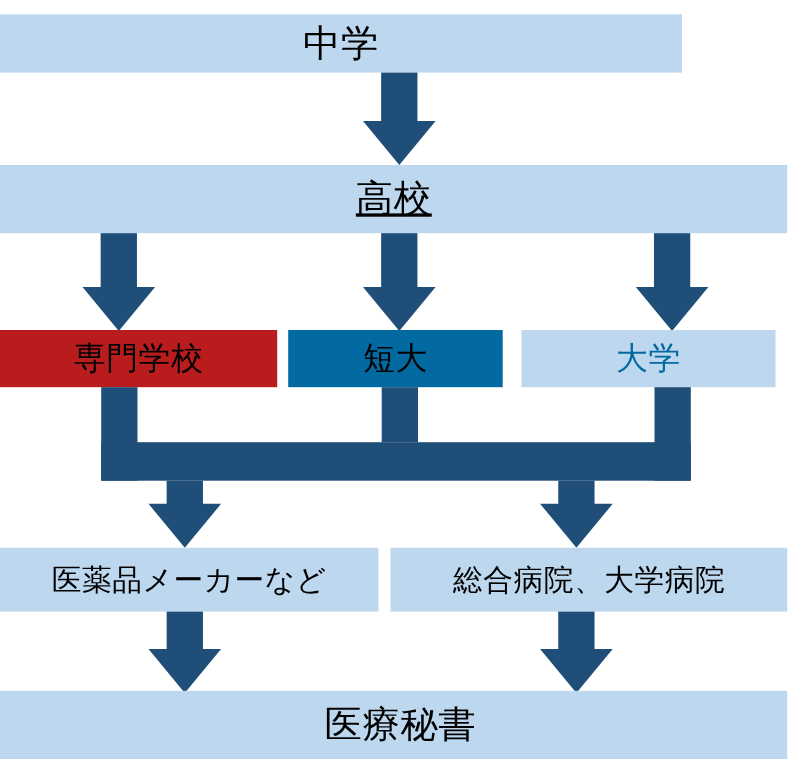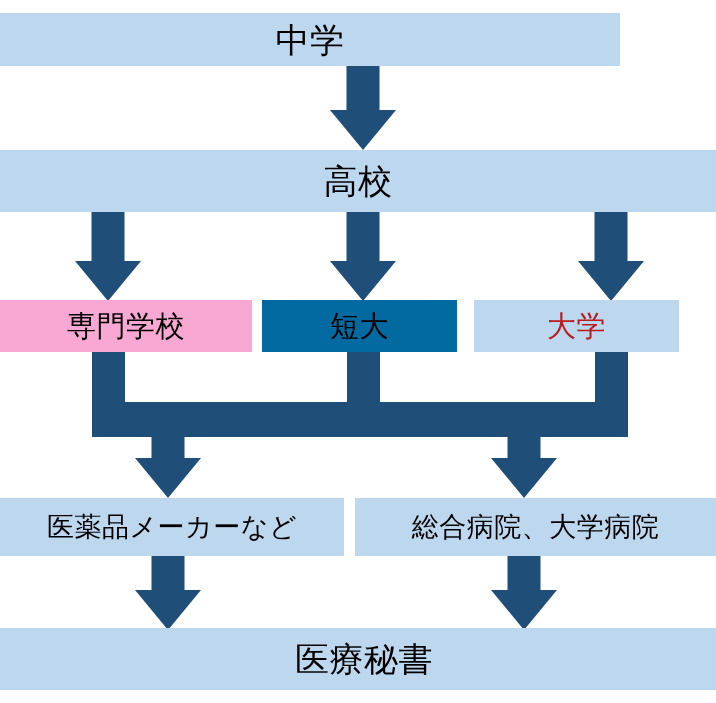--- a/index.html
+++ b/index.html
@@ -71,48 +71,48 @@
 
   <div class="node node-lg" style="left: 0px; top: 13px; width: 620px; height: 53px; background: rgb(189, 215, 238); color: rgb(0, 0, 0);">
     <span>中学</span>
   </div>
 
   <div class="arrow" style="left:330px; top:66px; width:66px; height:84px;">
     <div class="stem" style="width: 33px; height: 46px; background: rgb(31, 78, 121);"></div>
     <div class="head" style="border-top-color: rgb(31, 78, 121);"></div>
   </div>
 
-  <div class="node node-lg" style="left: 0px; top: 150px; width: 716px; height: 62px; background: rgb(189, 215, 238); color: rgb(0, 0, 0);">
+  <div class="node node-lg" style="left: 0px; top: 150px; width: 716px; height: 62px; background: rgb(189, 215, 238); color: rgb(0, 0, 0); text-decoration: underline;">
     <span>高校</span>
   </div>
 
   <div class="arrow" style="left:75px; top:212px; width:66px; height:89px;">
     <div class="stem" style="width: 33px; height: 51px; background: rgb(31, 78, 121);"></div>
     <div class="head" style="border-top-color: rgb(31, 78, 121);"></div>
   </div>
 
   <div class="arrow" style="left:330px; top:212px; width:66px; height:89px;">
     <div class="stem" style="width: 33px; height: 51px; background: rgb(31, 78, 121);"></div>
     <div class="head" style="border-top-color: rgb(31, 78, 121);"></div>
   </div>
 
   <div class="arrow" style="left:578px; top:212px; width:66px; height:89px;">
     <div class="stem" style="width: 33px; height: 51px; background: rgb(31, 78, 121);"></div>
     <div class="head" style="border-top-color: rgb(31, 78, 121);"></div>
   </div>
 
-  <div class="node node-md" style="left: 0px; top: 300px; width: 252px; height: 52px; background: #f9a8d4; color: rgb(0, 0, 0);">
+  <div class="node node-md" style="left: 0px; top: 300px; width: 252px; height: 52px; background: #b91c1c; color: rgb(0, 0, 0);">
     <span>専門学校</span>
   </div>
 
   <div class="node node-md" style="left: 262px; top: 300px; width: 195px; height: 52px; background: #0369a1; color: rgb(0, 0, 0);">
     <span>短大</span>
   </div>
 
-  <div class="node node-md" style="left: 474px; top: 300px; width: 205px; height: 52px; background: rgb(189, 215, 238); color: #b91c1c; font-family: Liberation Serif, serif;">
+  <div class="node node-md" style="left: 474px; top: 300px; width: 231px; height: 52px; background: rgb(189, 215, 238); color: #0369a1; font-family: Liberation Serif, serif;">
     <span>大学</span>
   </div>
 
   <div class="bar" style="left: 92px; top: 352px; width: 33px; height: 85px; background: rgb(31, 78, 121);"></div>
 
   <div class="bar" style="left: 347px; top: 352px; width: 33px; height: 50px; background: rgb(31, 78, 121);"></div>
 
   <div class="bar" style="left: 595px; top: 352px; width: 33px; height: 85px; background: rgb(31, 78, 121);"></div>
 
   <div class="bar" style="left: 92px; top: 402px; width: 536px; height: 35px; background: rgb(31, 78, 121);"></div>

